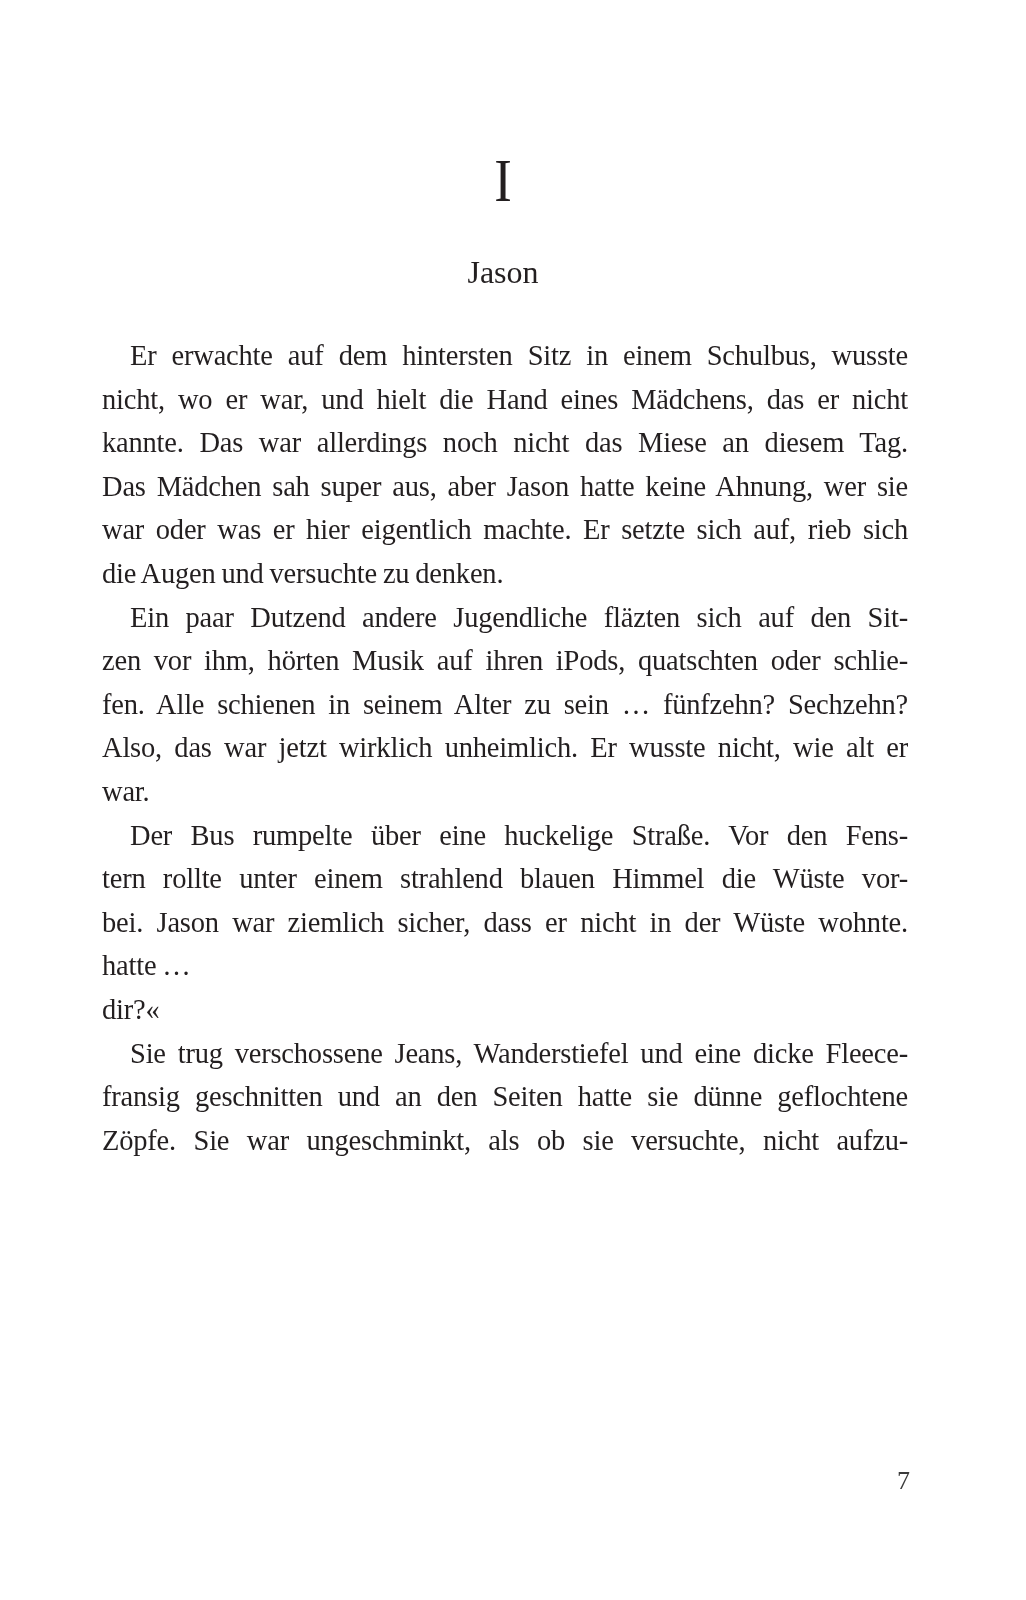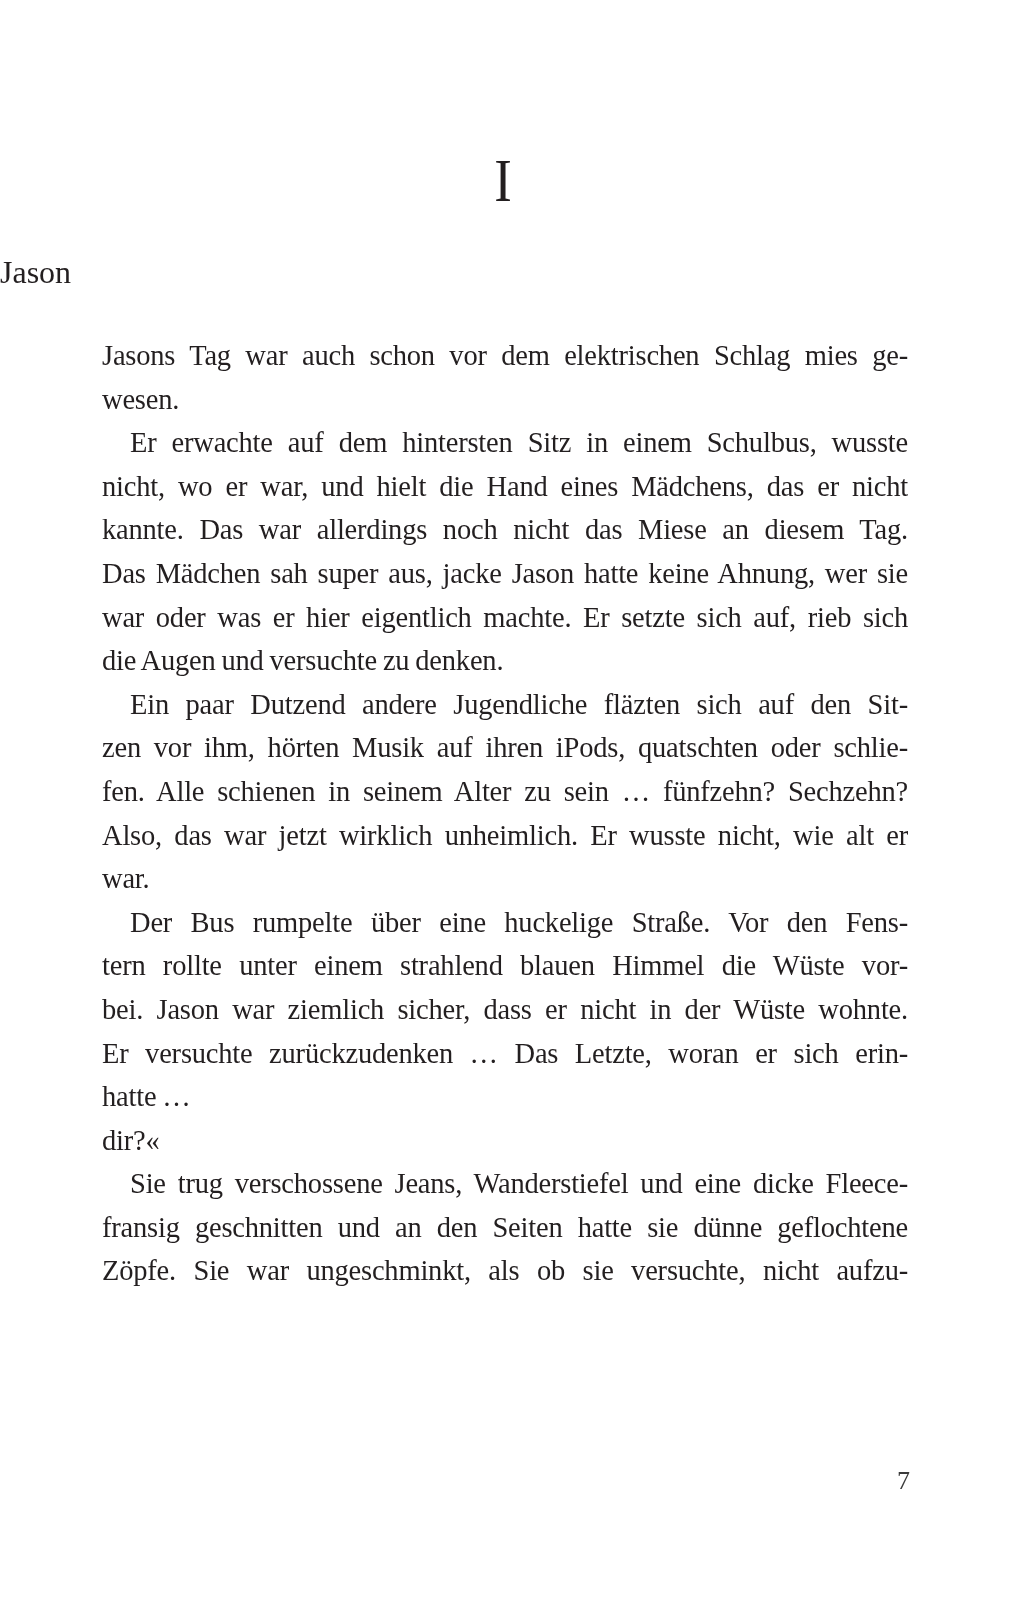--- a/index.html
+++ b/index.html
@@ -31,20 +31,21 @@
       line-height: 80px;
       font-weight: normal;
       letter-spacing: 0;
       transform: scaleX(0.85);
     }
     .chapter-title {
       position: absolute;
       left: 0;
       width: 1006px;
       top: 250px;
+      text-align: center;
       font-size: 32px;
       line-height: 44px;
       font-weight: normal;
     }
     .body-text {
       position: absolute;
       left: 102px;
       top: 334px;
       width: 806px;
     }
@@ -78,47 +79,42 @@
   </style>
 </head>
 <body>
 
 <div class="page">
   <div class="chapter-number">I</div>
   <div class="chapter-title">Jason</div>
 
   <div class="body-text">
 
-    <div class="paragraph">
-      <span class="line">Jasons Tag war auch schon vor dem elektrischen Schlag mies ge-</span>
-      <span class="line last">wesen.</span>
-    </div>
 
     <div class="paragraph">
       <span class="line indent">Er erwachte auf dem hintersten Sitz in einem Schulbus, wusste</span>
       <span class="line">nicht, wo er war, und hielt die Hand eines Mädchens, das er nicht</span>
       <span class="line">kannte. Das war allerdings noch nicht das Miese an diesem Tag.</span>
-      <span class="line">Das Mädchen sah super aus, jacke Jason hatte keine Ahnung, wer sie</span>
+      <span class="line">Das Mädchen sah super aus, aber Jason hatte keine Ahnung, wer sie</span>
       <span class="line">war oder was er hier eigentlich machte. Er setzte sich auf, rieb sich</span>
       <span class="line last">die Augen und versuchte zu denken.</span>
     </div>
 
     <div class="paragraph">
       <span class="line indent">Ein paar Dutzend andere Jugendliche fläzten sich auf den Sit-</span>
       <span class="line">zen vor ihm, hörten Musik auf ihren iPods, quatschten oder schlie-</span>
       <span class="line">fen. Alle schienen in seinem Alter zu sein … fünfzehn? Sechzehn?</span>
       <span class="line">Also, das war jetzt wirklich unheimlich. Er wusste nicht, wie alt er</span>
       <span class="line last">war.</span>
     </div>
 
     <div class="paragraph">
       <span class="line indent">Der Bus rumpelte über eine huckelige Straße. Vor den Fens-</span>
       <span class="line">tern rollte unter einem strahlend blauen Himmel die Wüste vor-</span>
       <span class="line">bei. Jason war ziemlich sicher, dass er nicht in der Wüste wohnte.</span>
-      <span class="line">Er versuchte zurückzudenken … Das Letzte, woran er sich erin-</span>
       <span class="line last">hatte …</span>
     </div>
 
     <div class="paragraph">
       <span class="line last">dir?«</span>
     </div>
 
     <div class="paragraph">
       <span class="line indent">Sie trug verschossene Jeans, Wanderstiefel und eine dicke Fleece-</span>
       <span class="line">fransig geschnitten und an den Seiten hatte sie dünne geflochtene</span>

